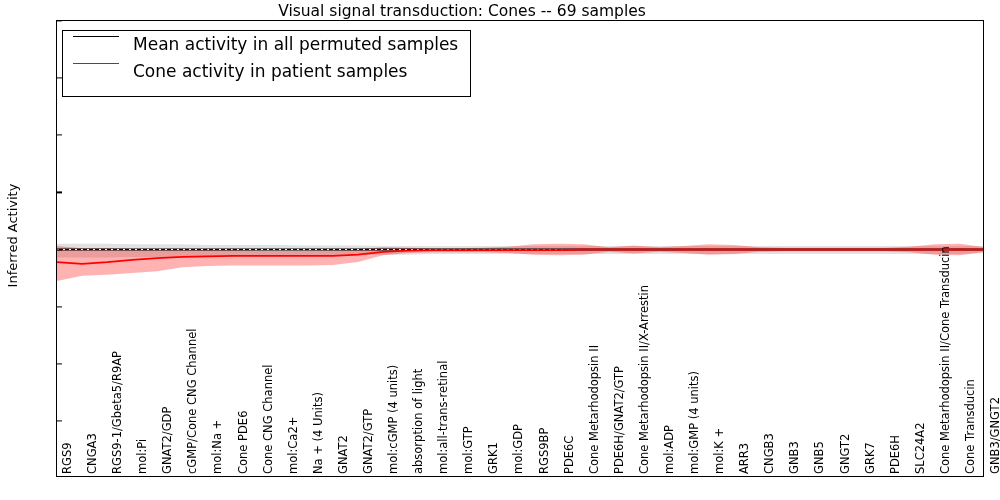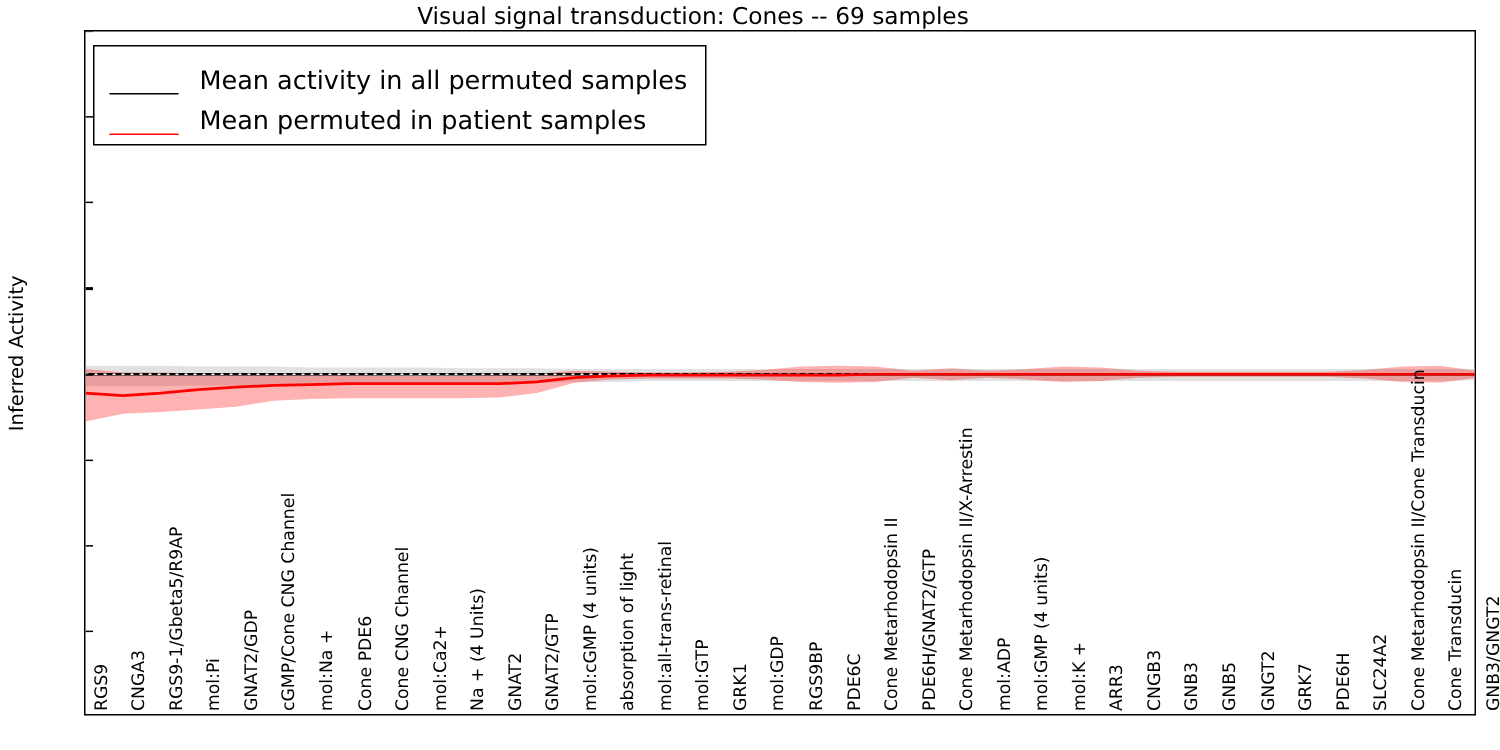--- a/index.html
+++ b/index.html
@@ -33,21 +33,21 @@
   .xticklabel{
     position:absolute; font-size:11.5px; color:#000; white-space:nowrap;
     transform-origin:left top; transform:rotate(-90deg);
   }
 
   .legend{
     position:absolute; left:62px; top:30px;
     border:1.2px solid #000; background:#fff;
     padding:5px 12px 6px 10px; box-sizing:border-box; z-index:40;
   }
-  .legend-row{display:flex;align-items:flex-end;height:27px;}
+  .legend-row{display:flex;align-items:flex-start;height:27px;}
   .legend-line{display:inline-block;width:46px;height:0;border-top:1.6px solid #000;margin-right:14px;}
   .legend-line.red{border-top-color:#ff0000;}
   .legend-text{font-size:17px;color:#000;line-height:1;}
 </style>
 </head>
 <body>
 
 <div id="root">
 
   <div class="chart-title">Visual signal transduction: Cones -- 69 samples</div>
@@ -155,17 +155,17 @@
     </div>
   <div id="ylabels"></div>
 
   <div class="legend">
     <div class="legend-row">
       <span class="legend-line"></span>
       <span class="legend-text">Mean activity in all permuted samples</span>
     </div>
     <div class="legend-row">
       <span class="legend-line red"></span>
-      <span class="legend-text">Mean permuted in patient samples</span>
+      <span class="legend-text">Cone activity in patient samples</span>
     </div>
   </div>
 
 </div>
 
 </body></html>

